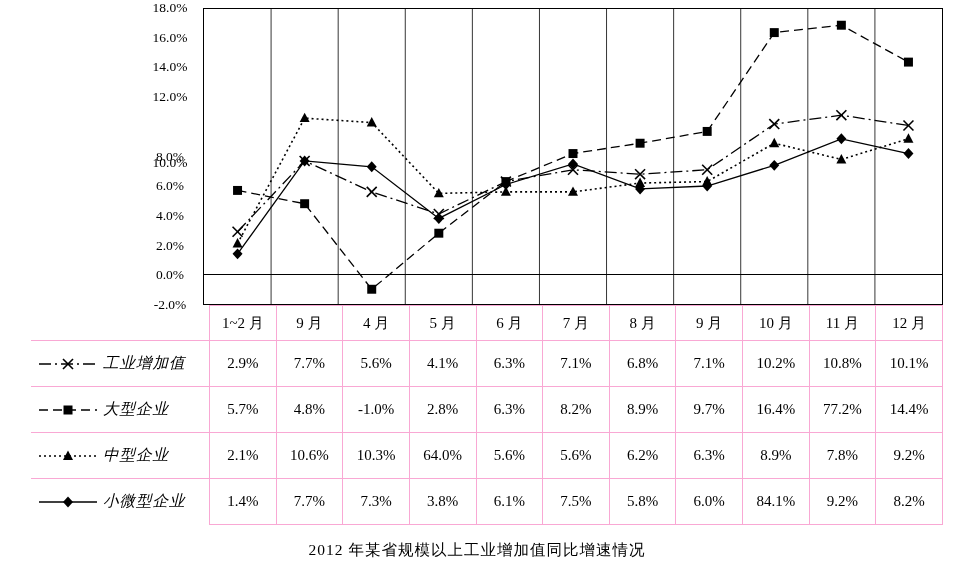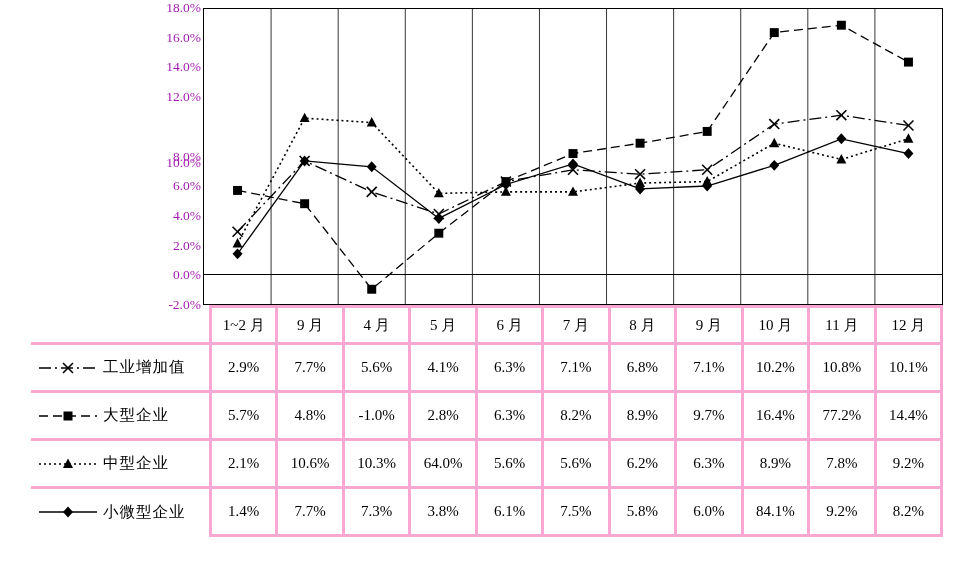--- a/index.html
+++ b/index.html
@@ -14,43 +14,44 @@
 
   
   #chart-wrap{position:absolute;left:0;top:0;width:954px;height:310px;}
   #plot-frame{
     position:absolute;left:203px;top:8px;width:740px;height:297px;
     border:1px solid #000;
     box-sizing:border-box;
     background:#fff;
   }
   .ytick{
-    position:absolute;right:0;width:62px;text-align:right;
-    font-size:13.5px;line-height:12px;color:#a21caf;
+    position:absolute;right:0;width:62px;text-align:center;
+    font-size:13.5px;line-height:12px;color:#000000;
     font-family:"Liberation Serif", serif;
   }
   #ylabels{position:absolute;left:135px;top:8px;width:66px;height:297px;}
   svg.lines{position:absolute;left:0;top:0;width:100%;height:100%;overflow:visible;}
 
   
   #table-wrap{position:absolute;left:31px;top:305px;width:912px;}
   table{border-collapse:collapse;width:912px;table-layout:fixed;}
   td{
-    border:3px solid #f9a8d4;
+    border:1px solid #f9a8d4;
     text-align:center;
     font-size:15px;
     font-family:"Liberation Serif", serif;
     height:45px;
     padding:0;
   }
   td.legend-cell{
     width:172px;
     text-align:left;
     padding-left:6px;
     white-space:nowrap;
+    font-style:italic;
   }
   .legend-inner{display:flex;align-items:center;height:100%;}
   .legend-mark{width:62px;height:18px;flex:none;}
   .legend-text{font-size:15.5px;letter-spacing:1px;padding-left:4px;}
   #hdr td{height:34px;font-size:15px;}
 
   
   #caption{
     position:absolute;left:0;top:540px;width:954px;
     text-align:center;font-size:15.5px;letter-spacing:1px;
@@ -279,14 +280,15 @@
             <td>5.8%</td>
             <td>6.0%</td>
             <td>84.1%</td>
             <td>9.2%</td>
             <td>8.2%</td>
           </tr>
         </tbody>
     </table>
   </div>
 
+  <div id="caption">2012 年某省规模以上工业增加值同比增速情况</div>
 
 </div>
 
 </body></html>

